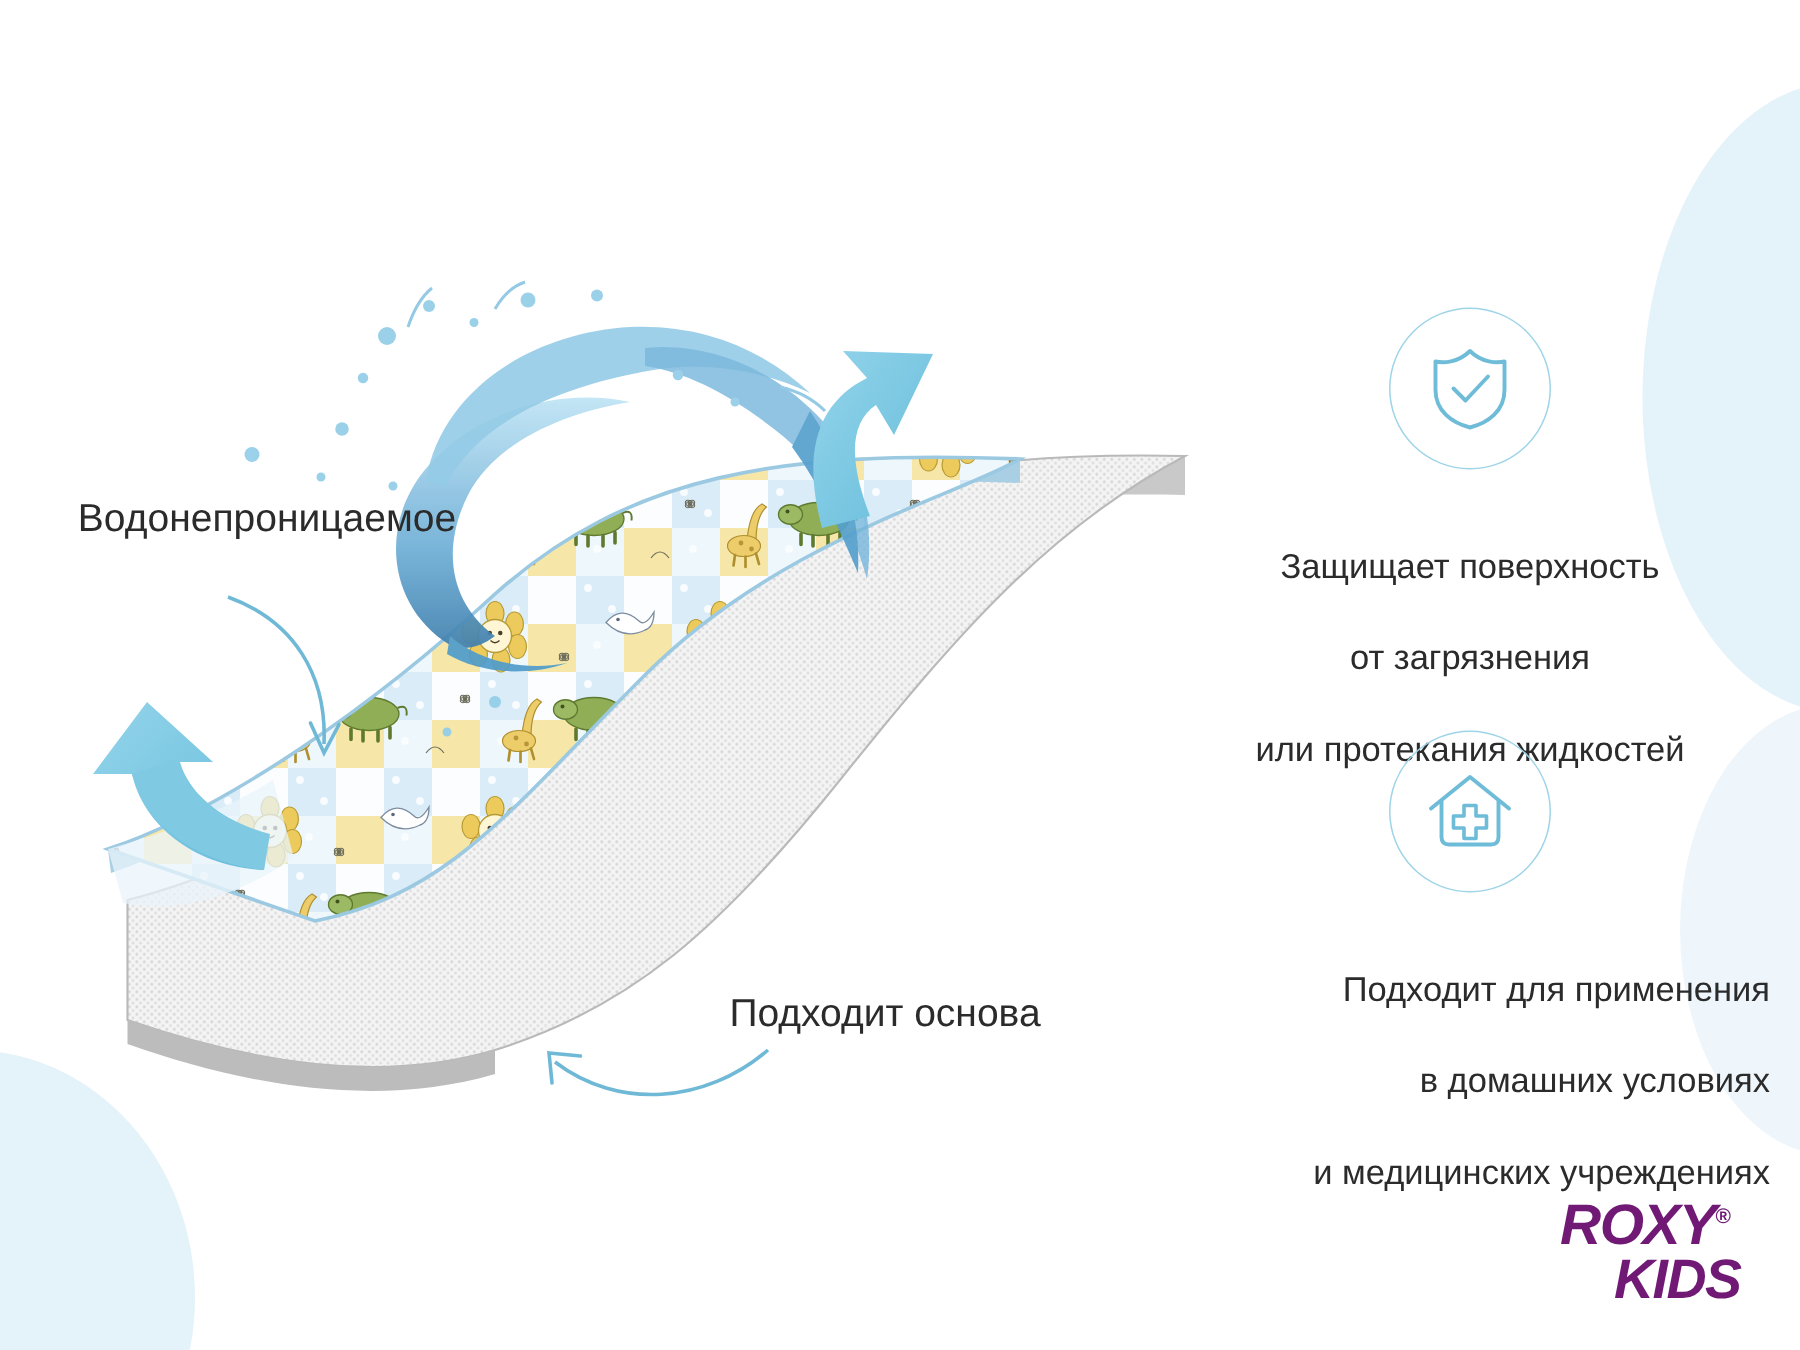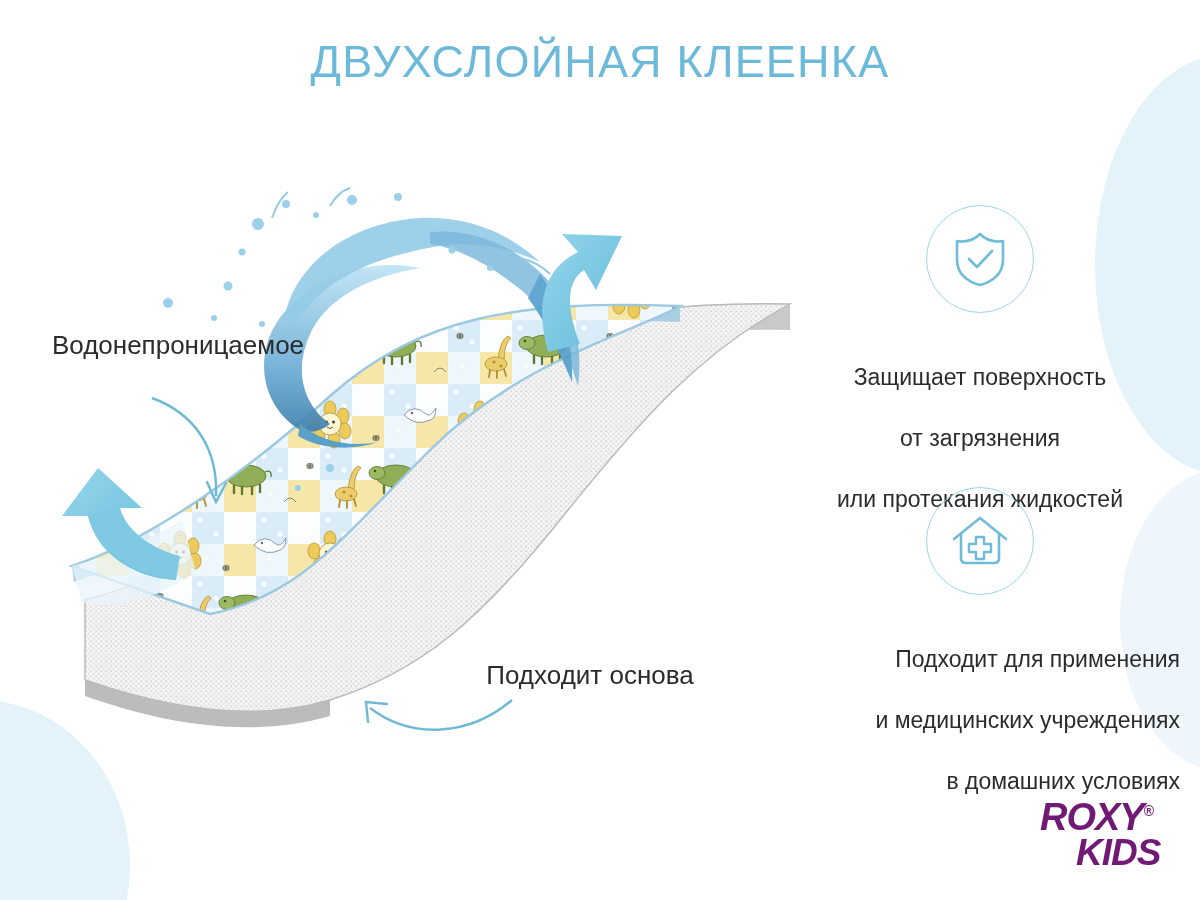--- a/index.html
+++ b/index.html
@@ -316,21 +316,20 @@
     <g fill="none" stroke="#6fb9d6" stroke-width="2.4">
       <path d="M 152 398 C 196 414, 218 450, 216 496"></path>
       <path d="M 207 482 L 216 502 L 226 483" stroke-linecap="round"></path>
     </g>
     <g fill="none" stroke="#6fb9d6" stroke-width="2.4">
       <path d="M 512 700 C 470 736, 412 740, 370 708"></path>
       <path d="M 368 722 L 366 702 L 387 704" stroke-linecap="round"></path>
     </g>
   </svg>
 
-  <div id="title">ДВУХСЛОЙНАЯ КЛЕЕНКА</div>
 
   <div class="side-label" id="label-waterproof">
     <div>Водонепроницаемое</div>
   </div>
 
   <div class="side-label" id="label-fabric">Подходит основа</div>
 
   <div class="feature" id="feature-1">
     <div class="feature-icon-wrap">
       <svg width="56" height="58" viewBox="0 0 56 58">
@@ -348,22 +347,22 @@
   <div class="feature" id="feature-2">
     <div class="feature-icon-wrap">
       <svg width="60" height="58" viewBox="0 0 60 58">
         <path d="M4 27 L30 6 L56 27" fill="none" stroke="#6fbcd9" stroke-width="2.6" stroke-linecap="round" stroke-linejoin="round"></path>
         <path d="M11 22 L11 46 Q11 51 16 51 L44 51 Q49 51 49 46 L49 22" fill="none" stroke="#6fbcd9" stroke-width="2.6" stroke-linejoin="round"></path>
         <path d="M26 25 L34 25 L34 32 L41 32 L41 40 L34 40 L34 47 L26 47 L26 40 L19 40 L19 32 L26 32 Z" fill="none" stroke="#6fbcd9" stroke-width="2.4" stroke-linejoin="round"></path>
       </svg>
     </div>
     <div class="feature-text">
       <div>Подходит для применения</div>
+      <div>в домашних условиях</div>
       <div>и медицинских учреждениях</div>
-      <div>в домашних условиях</div>
     </div>
   </div>
 
   <div id="logo">
     <div id="logo-roxy">
       <span>ROXY</span><span id="logo-reg">®</span>
     </div>
     <div id="logo-kids">KIDS</div>
   </div>
 

